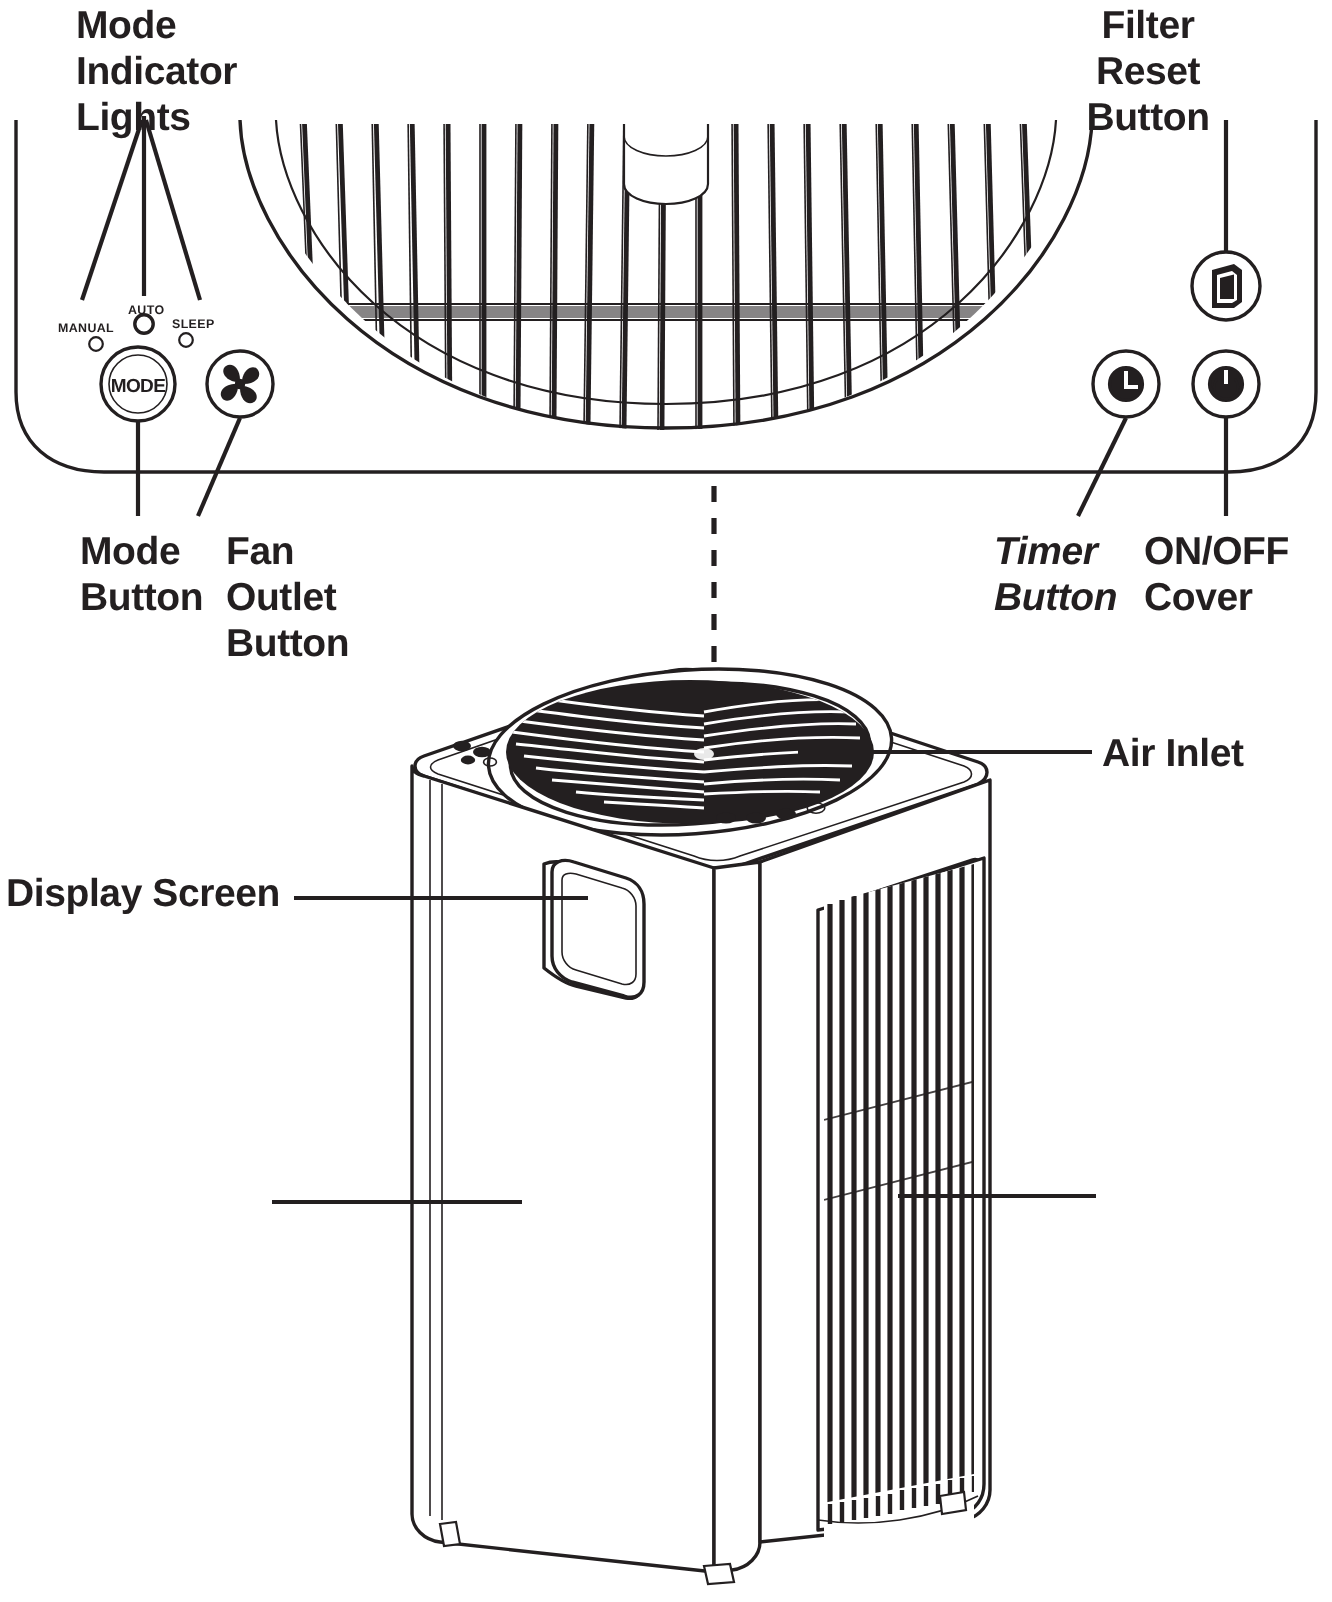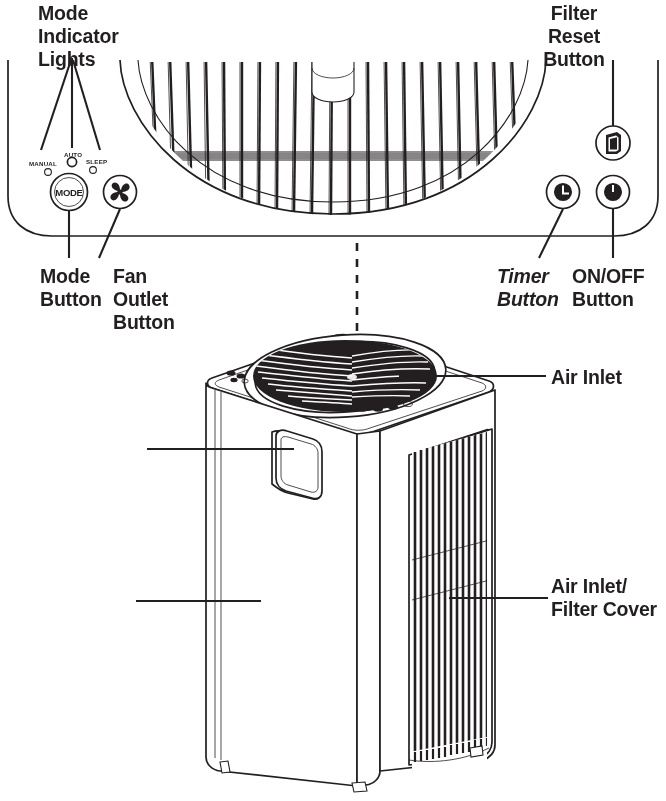--- a/index.html
+++ b/index.html
@@ -36,24 +36,23 @@
 Reset
 Button</div>
   <div class="lbl" style="left:40px;top:265px;">Mode
 Button</div>
   <div class="lbl" style="left:113px;top:265px;">Fan
 Outlet
 Button</div>
   <div class="lbl" style="left:497px;top:265px;font-style:italic;">Timer
 Button</div>
   <div class="lbl" style="left:572px;top:265px;">ON/OFF
-Button</div>
+Cover</div>
   <div class="lbl" style="left:551px;top:366px;">Air Inlet</div>
-  <div class="lbl" style="left:551px;top:575px;">Air Inlet/
-Filter Cover</div>
+  <div class="lbl" style="left:3px;top:436px;">Display Screen</div>
 
   <svg width="666" height="801" viewBox="0 0 666 801">
 
     <defs>
       <clipPath id="panelClip">
         <path d="M0,60 L666,60 L666,238 L0,238 Z"></path>
       </clipPath>
       <clipPath id="grilleClip">
         <path d="M120,62 C120,62 160,215 333,215 C506,215 546,62 546,62 Z"></path>
       </clipPath>

